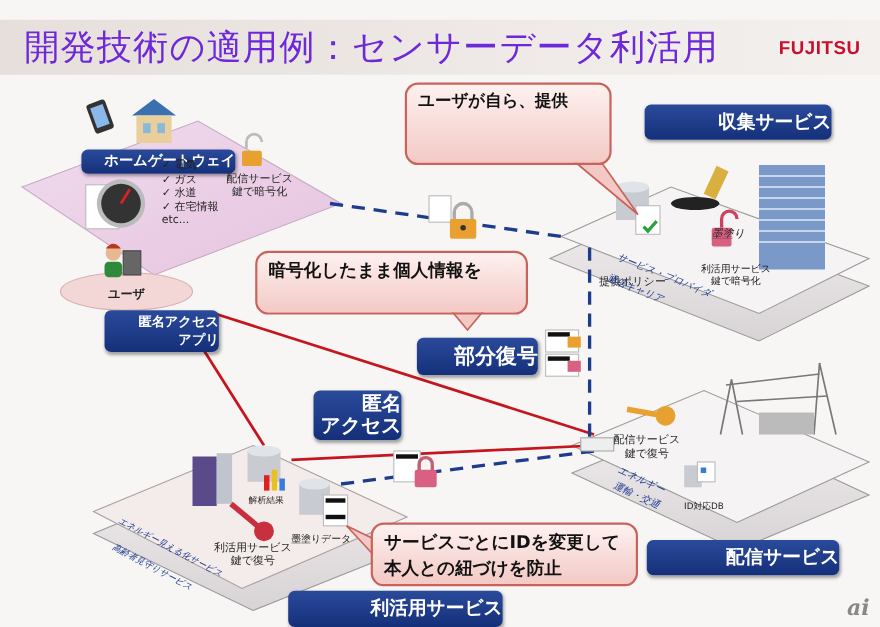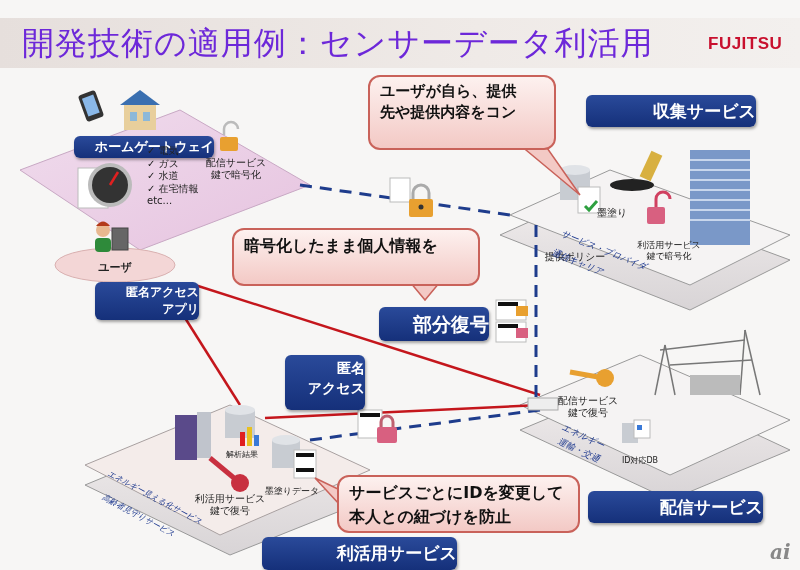--- a/index.html
+++ b/index.html
@@ -192,37 +192,36 @@
     <rect x="377" y="427" width="20" height="16" rx="2" fill="#d86080"></rect>
   </g>
 
   <polygon points="520,145 545,145 580,195" fill="#f3c9c5" stroke="#c9625a" stroke-width="1.5"></polygon>
   <polygon points="410,282 440,282 425,300" fill="#f3c9c5" stroke="#c9625a" stroke-width="1.5"></polygon>
   <polygon points="340,490 340,505 315,478" fill="#f3c9c5" stroke="#c9625a" stroke-width="1.5"></polygon>
 </svg>
 
 <div class="callout" style="left:368px; top:75px; width:188px; height:75px; font-size:15px; line-height:21px;">
   <div>ユーザが自ら、提供</div>
-  <div>先や提供内容をコン</div>
 </div>
 <div class="callout" style="left:232px; top:228px; width:248px; height:58px; font-size:16px; line-height:24px;">
   <div>暗号化したまま個人情報を</div>
 </div>
 <div class="callout" style="left:337px; top:475px; width:243px; height:58px; font-size:16px; line-height:24px;">
   <div>サービスごとにIDを変更して</div>
   <div>本人との紐づけを防止</div>
 </div>
 
 <div class="blue-label" style="left:74px; top:136px; width:140px; height:22px; font-size:13px; line-height:22px;">ホームゲートウェイ</div>
 <div class="blue-label" style="left:95px; top:282px; width:104px; height:38px; font-size:12px; line-height:17px; padding-top:2px; box-sizing:border-box;">
   <div>匿名アクセス</div>
   <div>アプリ</div>
 </div>
 <div class="blue-label" style="left:379px; top:307px; width:110px; height:34px; font-size:19px; line-height:34px;">部分復号</div>
-<div class="blue-label" style="left:285px; top:355px; width:80px; height:55px; font-size:14px; line-height:20px; padding-top:3px; box-sizing:border-box;">
+<div class="blue-label" style="left:285px; top:355px; width:80px; height:45px; font-size:18px; line-height:20px; padding-top:3px; box-sizing:border-box;">
   <div>匿名</div>
   <div>アクセス</div>
 </div>
 <div class="blue-label" style="left:586px; top:95px; width:170px; height:32px; font-size:17px; line-height:32px;">収集サービス</div>
 <div class="blue-label" style="left:588px; top:491px; width:175px; height:32px; font-size:17px; line-height:32px;">配信サービス</div>
 <div class="blue-label" style="left:262px; top:537px; width:195px; height:33px; font-size:17px; line-height:33px;">利活用サービス</div>
 
 <div class="checklist">
   <div>電気</div>
   <div>ガス</div>
@@ -230,21 +229,21 @@
   <div>在宅情報</div>
   <div class="noc">etc...</div>
 </div>
 <div class="small" style="left:196px; top:157px; width:80px;">
   <div>配信サービス</div>
   <div>鍵で暗号化</div>
 </div>
 <div class="small" style="left:85px; top:262px; width:60px; font-weight:bold; font-size:11px;">ユーザ</div>
 
 <div class="small" style="left:540px; top:219px; width:70px;margin-top:32px;">提供ポリシー</div>
-<div class="small" style="left:592px; top:207px; width:40px;">墨塗り</div>
+<div class="small" style="left:642px; top:207px; width:40px;font-style:italic;">墨塗り</div>
 <div class="small" style="left:624px; top:240px; width:90px; font-size:9px; line-height:11px;">
   <div>利活用サービス</div>
   <div>鍵で暗号化</div>
 </div>
 <div class="blue-small" style="left:558px; top:244px; transform:rotate(22deg);">サービス・プロバイダ</div>
 <div class="blue-small" style="left:550px; top:256px; transform:rotate(22deg);">通信キャリア</div>
 
 <div class="small" style="left:548px; top:395px; width:80px;">
   <div>配信サービス</div>
   <div>鍵で復号</div>

